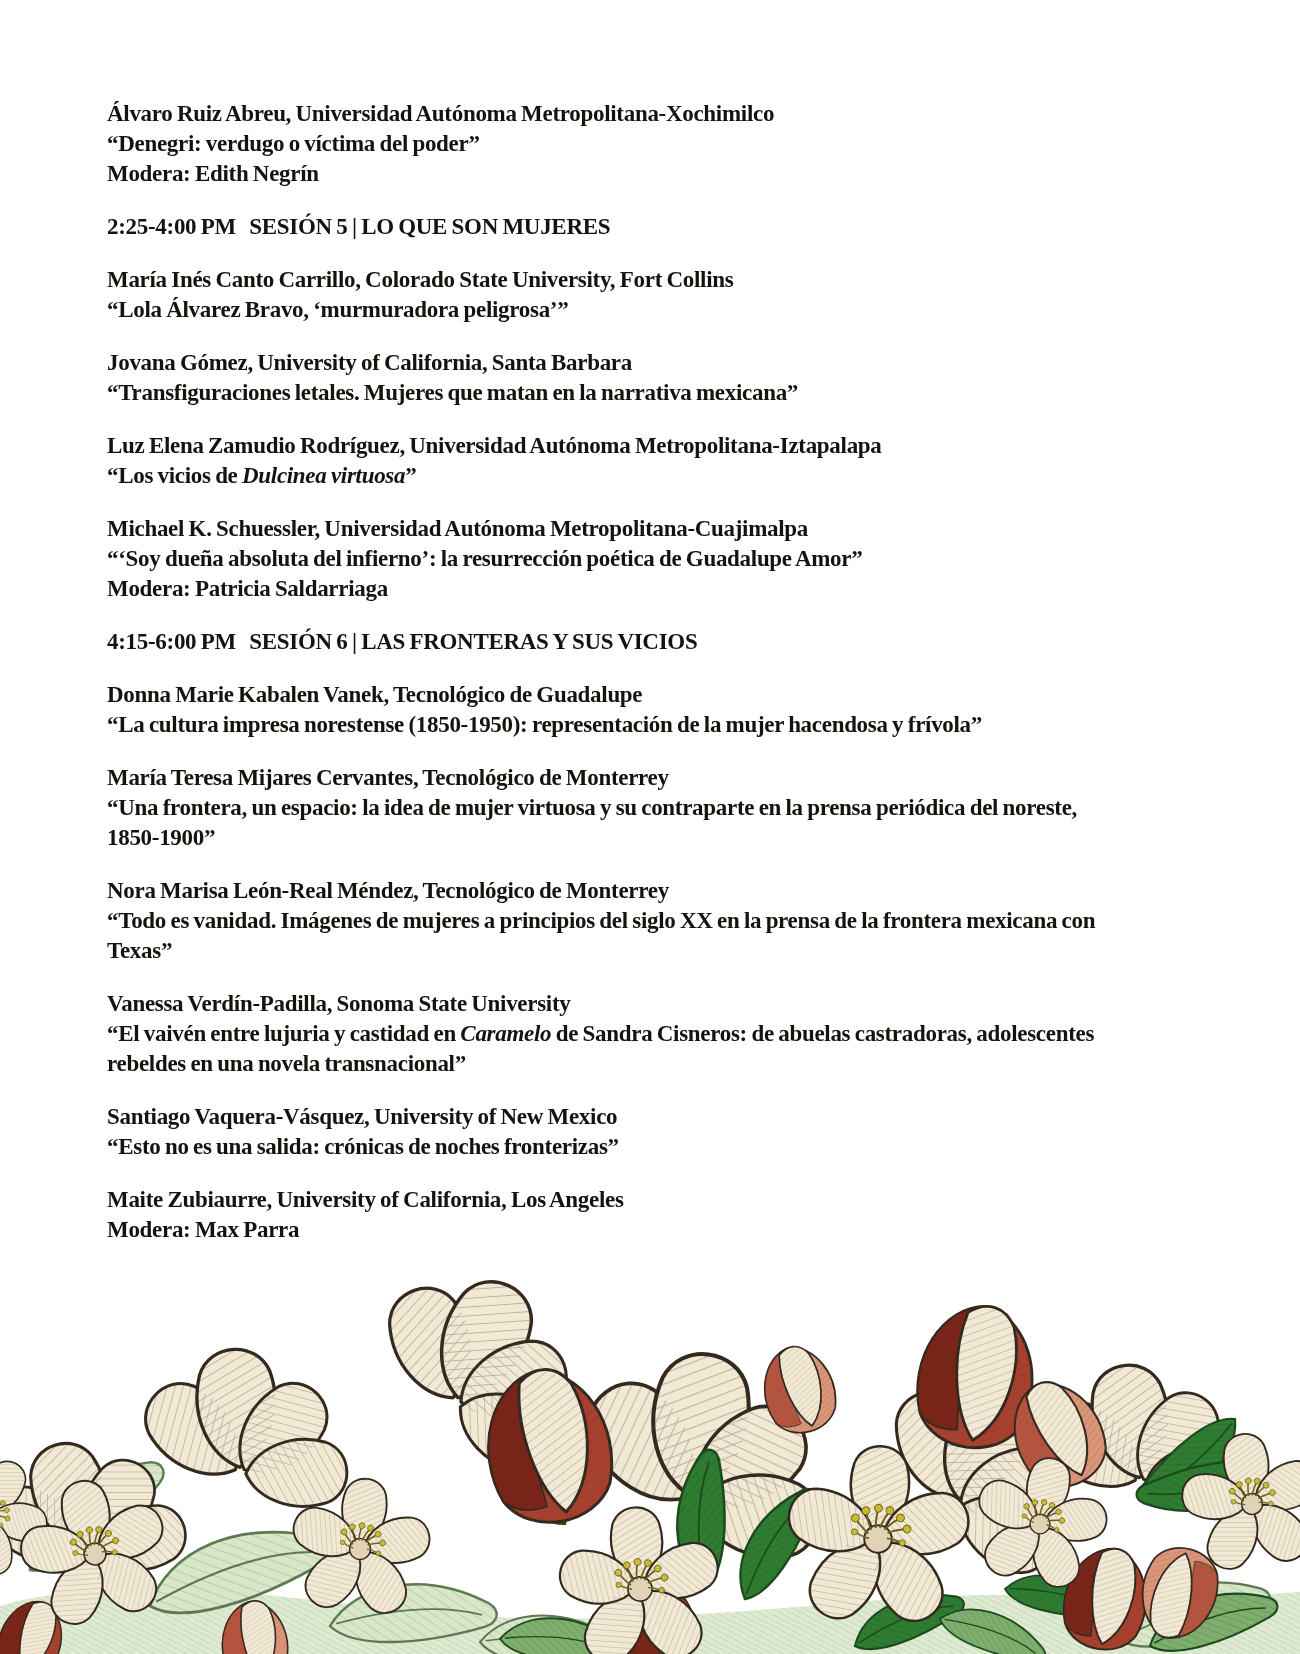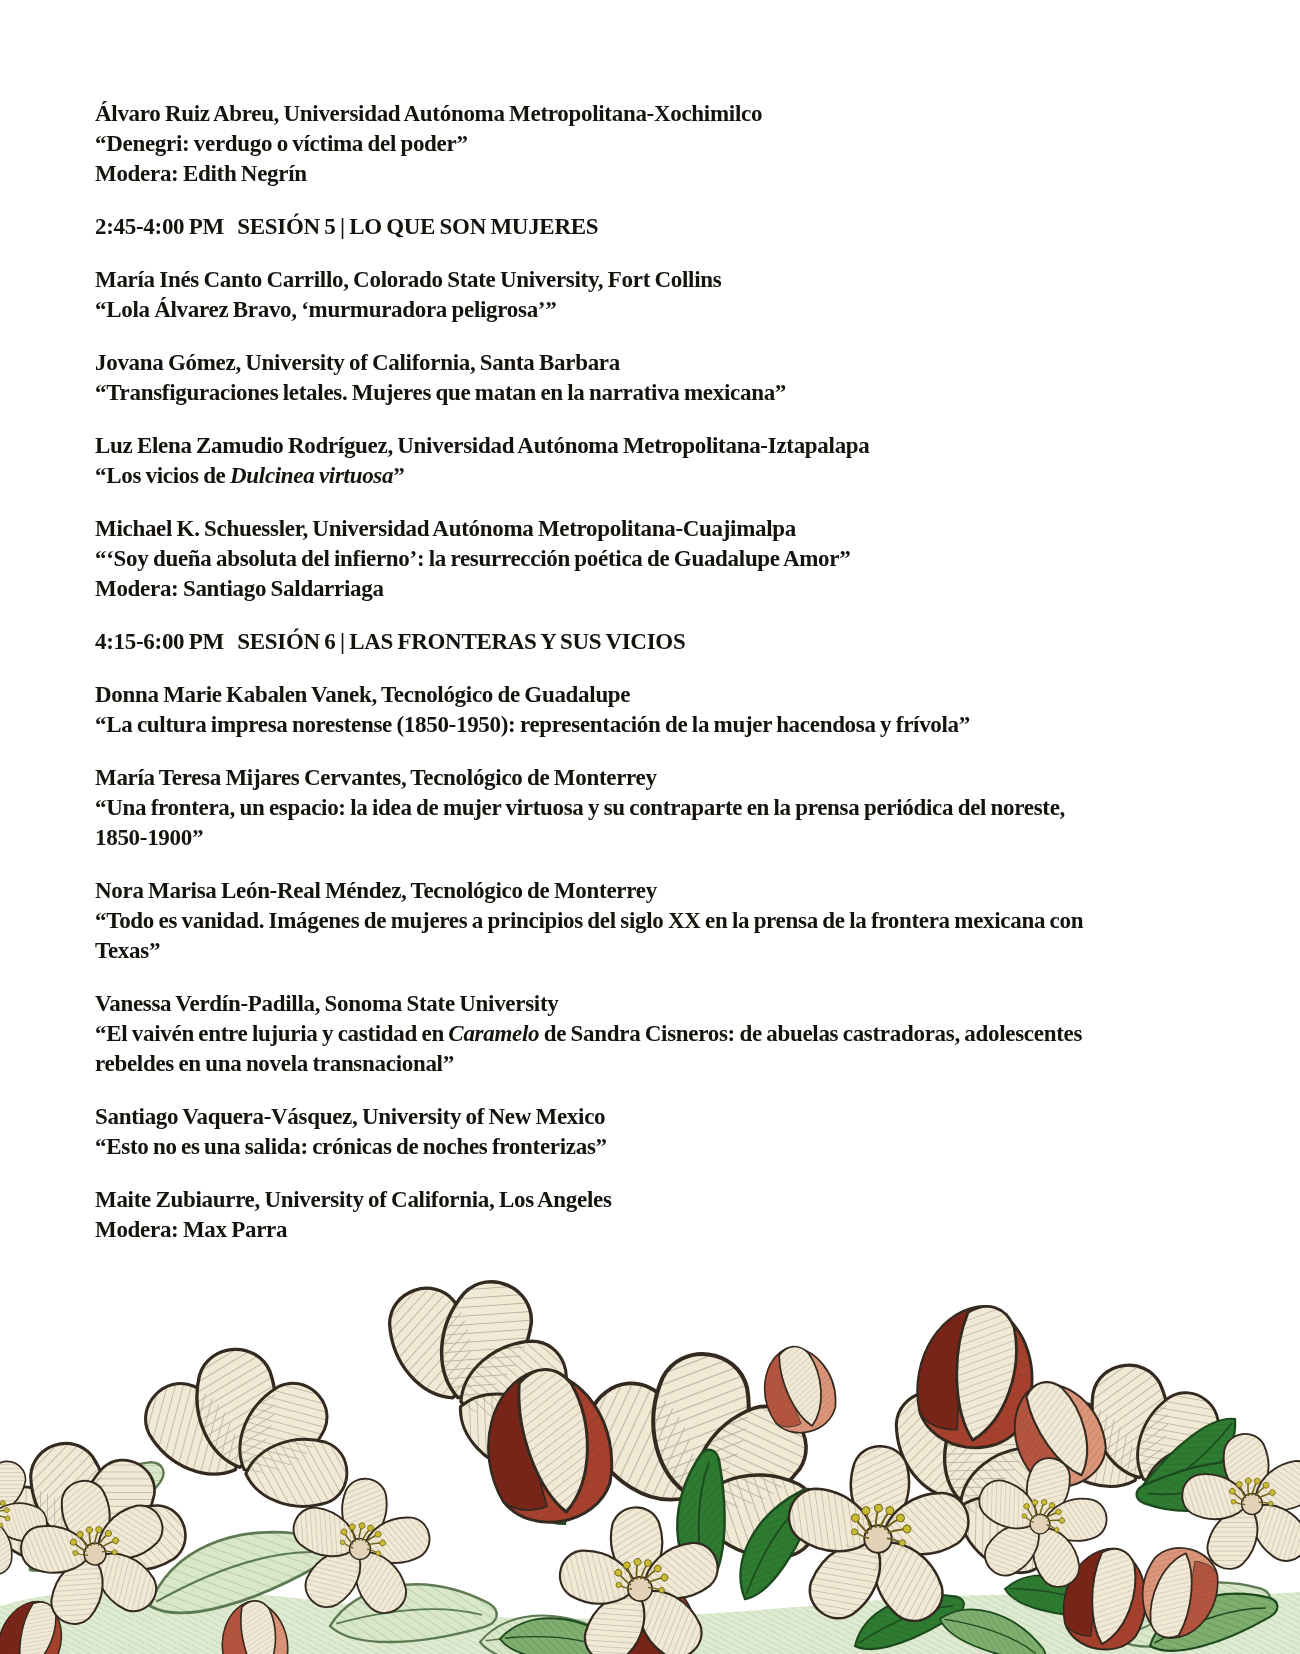--- a/index.html
+++ b/index.html
@@ -11,21 +11,21 @@
     overflow:hidden;
     font-family:"Liberation Serif", serif;
   }
   .program{
     position:absolute;
     left:95px;
     top:99px;
     width:1160px;
     color:var(--text-ink,#16130e);
   }
-  .block{margin:0 0 23px 0;}
+  .block{margin:0 0 23px 12px;}
   .line{
     font-weight:700;
     font-size:23px;
     line-height:30px;
     letter-spacing:-0.3px;
     word-spacing:-1px;
     white-space:pre;
   }
   .line .it{font-style:italic;}
   .florals{
@@ -46,38 +46,38 @@
 
 <div class="page">
 
   <main class="program">
       <div class="block">
         <div class="line speaker"><span>Álvaro Ruiz Abreu, Universidad Autónoma Metropolitana-Xochimilco</span></div>
         <div class="line title"><span>“Denegri: verdugo o víctima del poder”</span></div>
         <div class="line moderator"><span>Modera: Edith Negrín</span></div>
       </div>
       <div class="block heading">
-        <div class="line heading"><span>2:45-4:00 PM   SESIÓN 5 | LO QUE SON MUJERES</span></div>
+        <div class="line heading"><span>2:25-4:00 PM   SESIÓN 5 | LO QUE SON MUJERES</span></div>
       </div>
       <div class="block">
         <div class="line speaker"><span>María Inés Canto Carrillo, Colorado State University, Fort Collins</span></div>
         <div class="line title"><span>“Lola Álvarez Bravo, ‘murmuradora peligrosa’”</span></div>
       </div>
       <div class="block">
         <div class="line speaker"><span>Jovana Gómez, University of California, Santa Barbara</span></div>
         <div class="line title"><span>“Transfiguraciones letales. Mujeres que matan en la narrativa mexicana”</span></div>
       </div>
       <div class="block">
         <div class="line speaker"><span>Luz Elena Zamudio Rodríguez, Universidad Autónoma Metropolitana-Iztapalapa</span></div>
         <div class="line title"><span>“Los vicios de </span><span class="it">Dulcinea virtuosa</span><span>”</span></div>
       </div>
       <div class="block">
         <div class="line speaker"><span>Michael K. Schuessler, Universidad Autónoma Metropolitana-Cuajimalpa</span></div>
         <div class="line title"><span>“‘Soy dueña absoluta del infierno’: la resurrección poética de Guadalupe Amor”</span></div>
-        <div class="line moderator"><span>Modera: Santiago Saldarriaga</span></div>
+        <div class="line moderator"><span>Modera: Patricia Saldarriaga</span></div>
       </div>
       <div class="block heading">
         <div class="line heading"><span>4:15-6:00 PM   SESIÓN 6 | LAS FRONTERAS Y SUS VICIOS</span></div>
       </div>
       <div class="block">
         <div class="line speaker"><span>Donna Marie Kabalen Vanek, Tecnológico de Guadalupe</span></div>
         <div class="line title"><span>“La cultura impresa norestense (1850-1950): representación de la mujer hacendosa y frívola”</span></div>
       </div>
       <div class="block">
         <div class="line speaker"><span>María Teresa Mijares Cervantes, Tecnológico de Monterrey</span></div>

